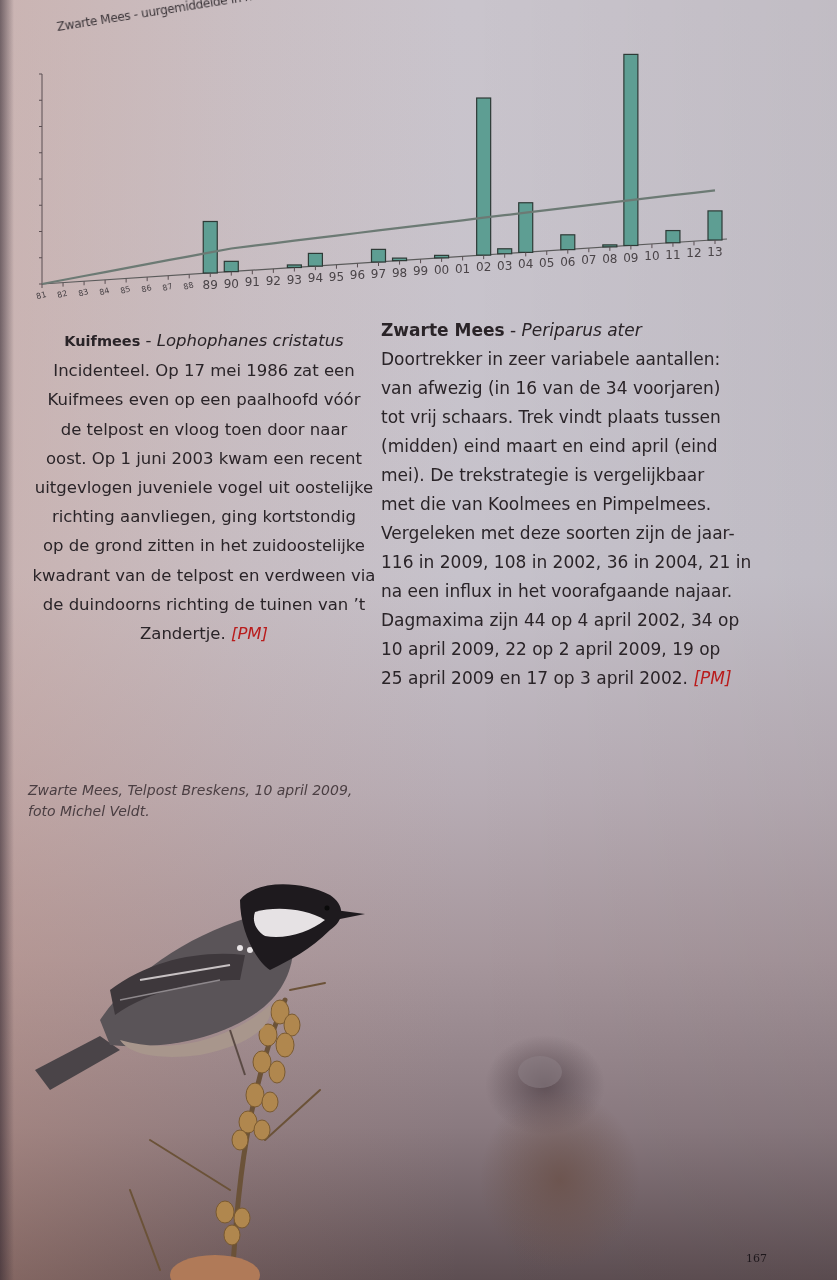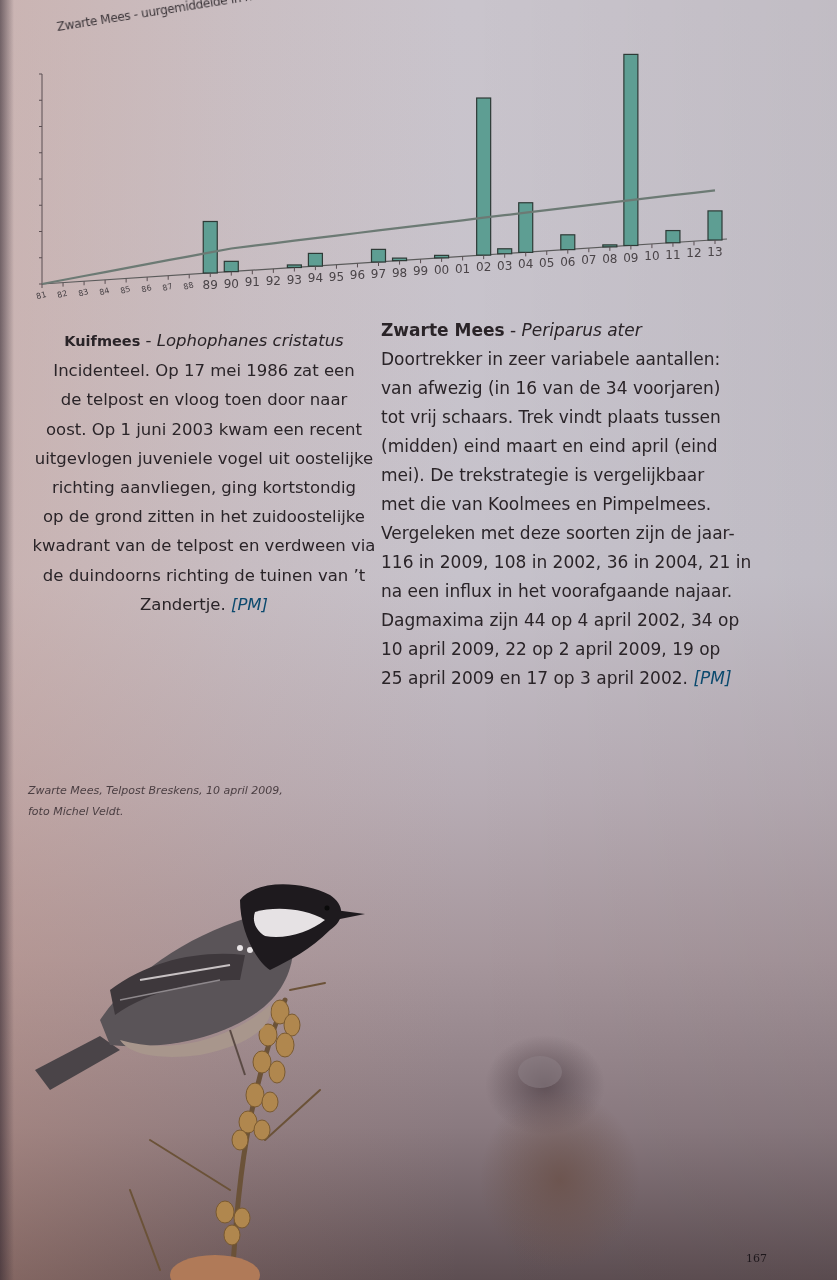--- a/index.html
+++ b/index.html
@@ -24,23 +24,23 @@
     position: absolute; left: 38px; top: 20px; font-size: 12px; color: #3a3438;
     transform: rotate(-9deg); transform-origin: left bottom; white-space: nowrap; letter-spacing: -0.3px;
     filter: blur(0.6px);
   }
   .chart svg { position: absolute; left: 0; top: 0; }
   
   .col-left { position: absolute; left: 24px; top: 326px; width: 360px; font-size: 16.5px; line-height: 29.2px; text-align: center; }
   .col-right { position: absolute; left: 381px; top: 316px; width: 380px; font-size: 17px; line-height: 29px; }
   .heading-bold { font-weight: bold; }
   .italic { font-style: italic; }
-  .ref { font-style: italic; color: #0c4a6e; }
+  .ref { font-style: italic; color: #b91c1c; }
   .line { display: block; white-space: nowrap; }
-  .caption { position: absolute; left: 28px; top: 780px; font-size: 11px; line-height: 21px; font-style: italic; color: #4a3e42; }
+  .caption { position: absolute; left: 28px; top: 780px; font-size: 14px; line-height: 21px; font-style: italic; color: #4a3e42; }
   
   .photo { position: absolute; left: 0; top: 840px; width: 837px; height: 440px; }
   .page-number { position: absolute; left: 746px; top: 1252px; font-size: 11px; color: #1e181c; font-family: "DejaVu Serif", serif; }
 </style>
 </head>
 <body>
 
 <div class="page-warm"></div>
 <div class="page-shadow-left"></div>
 
@@ -142,20 +142,21 @@
       <text x="695" y="256" text-anchor="middle" font-size="12" fill="#4a4448" font-family="DejaVu Sans, sans-serif">13</text>
     </svg>
 </div>
 
 <div class="col-left">
   <span class="line">
     <span class="heading-bold" style="font-size:14.5px">Kuifmees</span><span> - </span><span class="italic">Lophophanes cristatus</span>
   </span>
   <div id="left-lines">
       <span class="line">Incidenteel. Op 17 mei 1986 zat een</span>
+      <span class="line">Kuifmees even op een paalhoofd vóór</span>
       <span class="line">de telpost en vloog toen door naar</span>
       <span class="line">oost. Op 1 juni 2003 kwam een recent</span>
       <span class="line">uitgevlogen juveniele vogel uit oostelijke</span>
       <span class="line">richting aanvliegen, ging kortstondig</span>
       <span class="line">op de grond zitten in het zuidoostelijke</span>
       <span class="line">kwadrant van de telpost en verdween via</span>
       <span class="line">de duindoorns richting de tuinen van ’t</span>
     </div>
   <span class="line">
     <span>Zandertje.</span> <span class="ref">[PM]</span>

